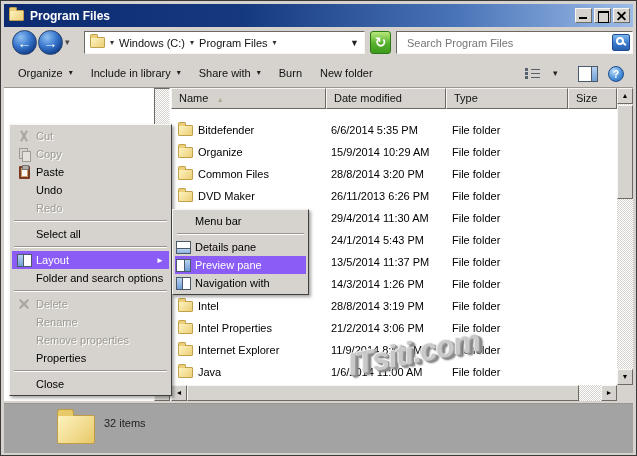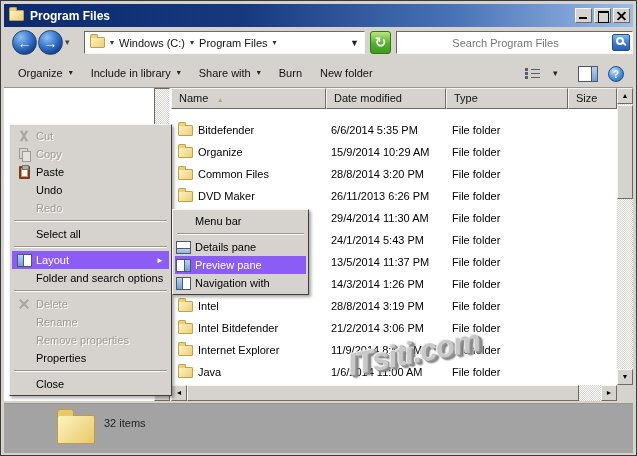--- a/index.html
+++ b/index.html
@@ -46,21 +46,21 @@
 .nav-chevron { position:absolute; left:61px; top:10px; font-size:9px; color:#444; }
 .addressbar { position:absolute; left:80px; top:4px; width:281px; height:23px; background:#fff;
   display:flex; align-items:center; gap:5px; padding:0 5px; font-size:11px; color:#111; }
 .crumb-arrow { font-size:8px; color:#333; }
 .addr-history { margin-left:auto; font-size:9px; color:#222; }
 .refresh-btn { position:absolute; left:366px; top:4px; width:21px; height:23px;
   background:linear-gradient(#b9e87c,#55b12c 55%,#3d9a1d); border:1px solid #2c7a14; border-radius:3px;
   color:#fff; font-weight:bold; font-size:14px; text-align:center; line-height:21px; }
 .searchbox { position:absolute; left:392px; top:4px; width:237px; height:23px; background:#fff;
   display:flex; align-items:center; }
-.searchbox input { border:0; outline:0; flex:1; font:11px "Liberation Sans",sans-serif; color:#222; padding-left:2px; background:transparent;text-align:center; }
+.searchbox input { border:0; outline:0; flex:1; font:11px "Liberation Sans",sans-serif; color:#222; padding-left:10px; background:transparent; }
 .search-btn { width:18px; height:17px; margin-right:2px; position:relative;
   background:linear-gradient(#7fb7ee,#3a7bd0 55%,#2a5fae); border:1px solid #1d4e93; border-radius:2px; }
 .mag { position:absolute; left:3px; top:2px; width:8px; height:8px; border:2px solid #fff; border-radius:50%; }
 .mag::after { content:""; position:absolute; right:-3px; bottom:-3px; width:2px; height:5px; background:#fff; transform:rotate(-45deg); }
 
 
 .cmdbar { position:absolute; left:3px; top:57px; width:629px; height:30px; background:#d6d3ce;
   border-bottom:1px solid #9a968f; font-size:11px; color:#111; display:flex; align-items:center; gap:18px; padding-left:14px; }
 .cmd-item { display:flex; align-items:center; gap:6px; }
 .cmd-item .dd { font-size:8px; color:#222; }
@@ -273,21 +273,21 @@
       <span class="rc type">File folder</span>
     </div>
     <div class="lrow" style="top:186px">
       <span class="fico row-fico"></span>
       <span class="rc name">Intel</span>
       <span class="rc date">28/8/2014 3:19 PM</span>
       <span class="rc type">File folder</span>
     </div>
     <div class="lrow" style="top:208px">
       <span class="fico row-fico"></span>
-      <span class="rc name">Intel Bitdefender</span>
+      <span class="rc name">Intel Properties</span>
       <span class="rc date">21/2/2014 3:06 PM</span>
       <span class="rc type">File folder</span>
     </div>
     <div class="lrow" style="top:230px">
       <span class="fico row-fico"></span>
       <span class="rc name">Internet Explorer</span>
       <span class="rc date">11/9/2014 8:59 AM</span>
       <span class="rc type">File folder</span>
     </div>
     <div class="lrow" style="top:252px">

